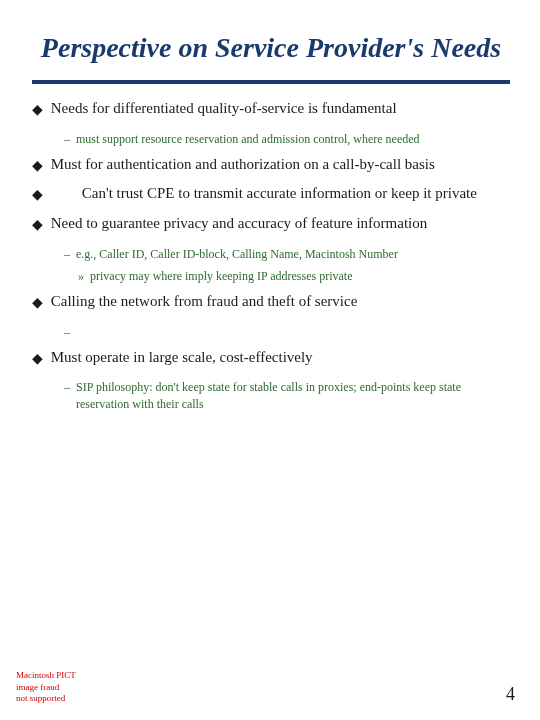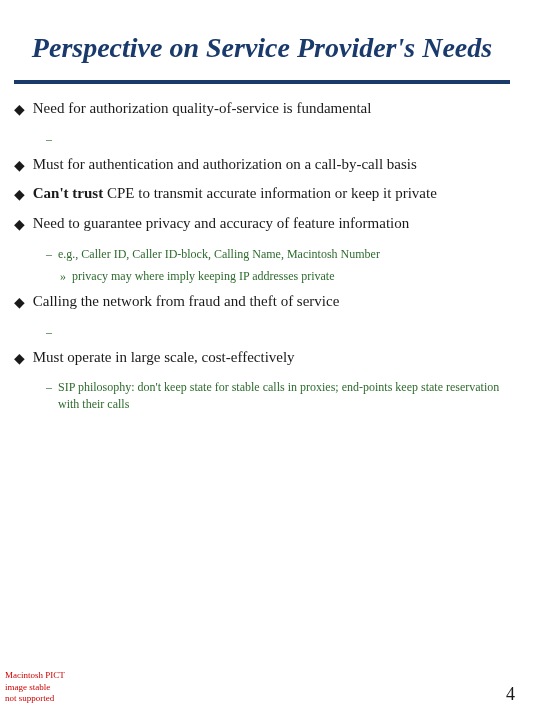--- a/index.html
+++ b/index.html
@@ -13,21 +13,21 @@
       height: 720px;
       background: #ffffff;
       font-family: 'Times New Roman', Times, serif;
       overflow: hidden;
       position: relative;
     }
 
     .slide {
       width: 540px;
       height: 720px;
-      padding: 30px 30px 20px 14px;
+      padding: 30px 30px 20px 32px;
       display: flex;
       flex-direction: column;
     }
 
     .title {
       text-align: center;
       color: #1a3a6b;
       font-size: 28px;
       font-weight: bold;
       line-height: 1.3;
@@ -64,21 +64,22 @@
       font-size: 14px;
       margin-top: 2px;
       flex-shrink: 0;
     }
 
     .bullet-text {
       flex: 1;
     }
 
     .bold-text {
-      font-weight: bold;
+      font-weight: normal;
+      margin-left: 31px;
     }
 
     .sub-bullets {
       margin-left: 32px;
       margin-top: 3px;
       display: flex;
       flex-direction: column;
       gap: 4px;
     }
 
@@ -115,43 +116,44 @@
       position: absolute;
       bottom: 15px;
       right: 25px;
       font-size: 18px;
       color: #1a1a1a;
     }
 
     .watermark {
       position: absolute;
       bottom: 15px;
-      left: 5px;
+      left: 16px;
       font-size: 9px;
       color: #cc0000;
       line-height: 1.3;
     }
   </style>
 </head>
 <body>
 
 <div class="slide">
   <h1 class="title">Perspective on Service Provider's Needs</h1>
   <hr class="divider">
   <div class="content">
 
     <div class="bullet-item">
       <span class="bullet-diamond">◆</span>
       <span class="bullet-text">
-        <span>Need for authorization quality-of-service is fundamental</span>
+        <span>Needs for differentiated quality-of-service is fundamental</span>
       </span>
     </div>
     <div class="sub-bullets">
       <div class="sub-bullet">
         <span class="sub-bullet-dash">–</span>
+        <span>must support resource reservation and admission control, where needed</span>
       </div>
     </div>
 
     <div class="bullet-item">
       <span class="bullet-diamond">◆</span>
       <span class="bullet-text">Must for authentication and authorization on a call-by-call basis</span>
     </div>
 
     <div class="bullet-item">
       <span class="bullet-diamond">◆</span>
@@ -194,17 +196,17 @@
         <span class="sub-bullet-dash">–</span>
         <span>SIP philosophy: don't keep state for stable calls in proxies; end-points keep state reservation with their calls</span>
       </div>
     </div>
 
   </div>
 </div>
 
 <div class="watermark">
   <span>Macintosh PICT</span><br>
-  <span>image stable</span><br>
+  <span>image fraud</span><br>
   <span>not supported</span>
 </div>
 
 <div class="page-number">4</div>
 
 </body></html>

